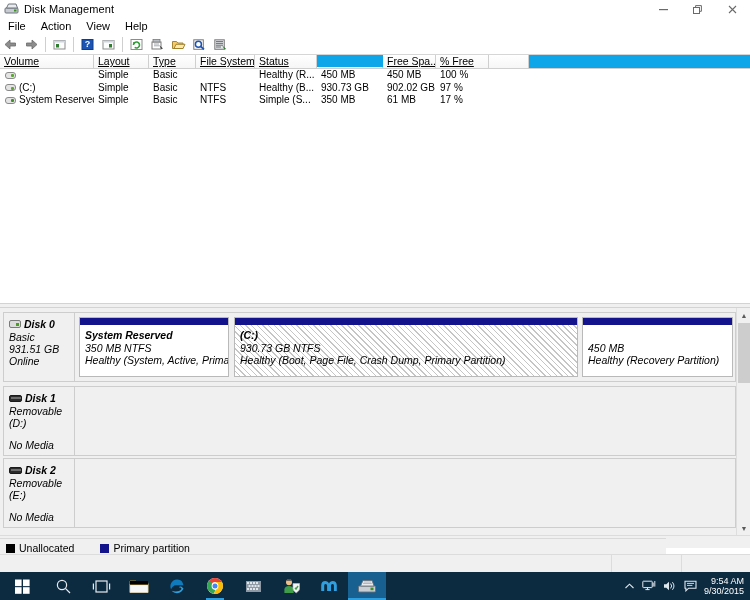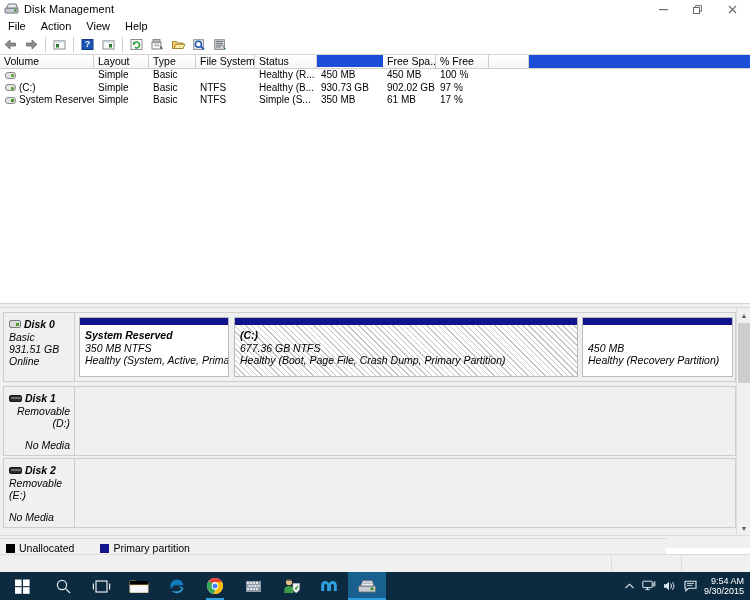--- a/index.html
+++ b/index.html
@@ -44,22 +44,23 @@
   .tb-btn { width:19px; height:19px; margin:0 1px; display:flex; align-items:center; justify-content:center; position:relative; }
   .tb-sep { width:1px; height:15px; background:#cfcfcf; margin:0 3px; }
 
   
   .vol-pane {
     position:absolute; left:0; top:55px; width:750px; height:248px;
     background:#ffffff; overflow:hidden;
   }
   .vol-head {
     display:flex; height:14px; width:750px;
-    background:#1d4ed8;
+    background:#0ea5e9;
     border-bottom:1px solid #cfcfcf;
+    text-decoration:underline;
   }
   .vol-head .th {
     font-size:10.5px; color:#000; line-height:13px;
     padding-left:4px; border-right:1px solid #cfcfcf;
     white-space:nowrap; overflow:hidden; position:relative;
     background: linear-gradient(#ffffff,#f6f6f6);
   }
   .vol-row { display:flex; height:12.5px; align-items:center; }
   .vol-row .td {
     font-size:10px; color:#000; line-height:12px;
@@ -381,35 +382,35 @@
               <div class="part-body">
                 <div class="part-l b">System Reserved</div>
                 <div class="part-l">350 MB NTFS</div>
                 <div class="part-l">Healthy (System, Active, Primary Pa</div>
               </div>
             </div>
             <div class="part" style="left: 159px; width: 344px; height: 60px;">
               <div class="part-cap" style="background: rgb(19, 19, 140);"></div>
               <div class="part-body hatched">
                 <div class="part-l b">(C:)</div>
-                <div class="part-l">677.36 GB NTFS</div>
+                <div class="part-l">930.73 GB NTFS</div>
                 <div class="part-l">Healthy (Boot, Page File, Crash Dump, Primary Partition)</div>
               </div>
             </div>
             <div class="part" style="left: 507px; width: 151px; height: 60px;">
               <div class="part-cap" style="background: rgb(19, 19, 140);"></div>
               <div class="part-body">
                 <div class="part-l">&nbsp;</div>
                 <div class="part-l">450 MB</div>
                 <div class="part-l">Healthy (Recovery Partition)</div>
               </div>
             </div>
           </div>
         </div>
-        <div class="disk-row" style="top: 78px; height: 78px; text-align: right;">
+        <div class="disk-row" style="top: 78px; height: 78px;">
           <div class="disk-info" style="height: 70px;">
             <div class="disk-title">
               <span class="rmv"></span>
               <span class="dt-label">Disk 1</span>
             </div>
             <div class="disk-sub">Removable (D:)</div>
             <div class="disk-sub gap">No Media</div>
           </div>
           <div class="disk-area" style="width: 661px; height: 70px;">
             <div class="empty-area"></div>

